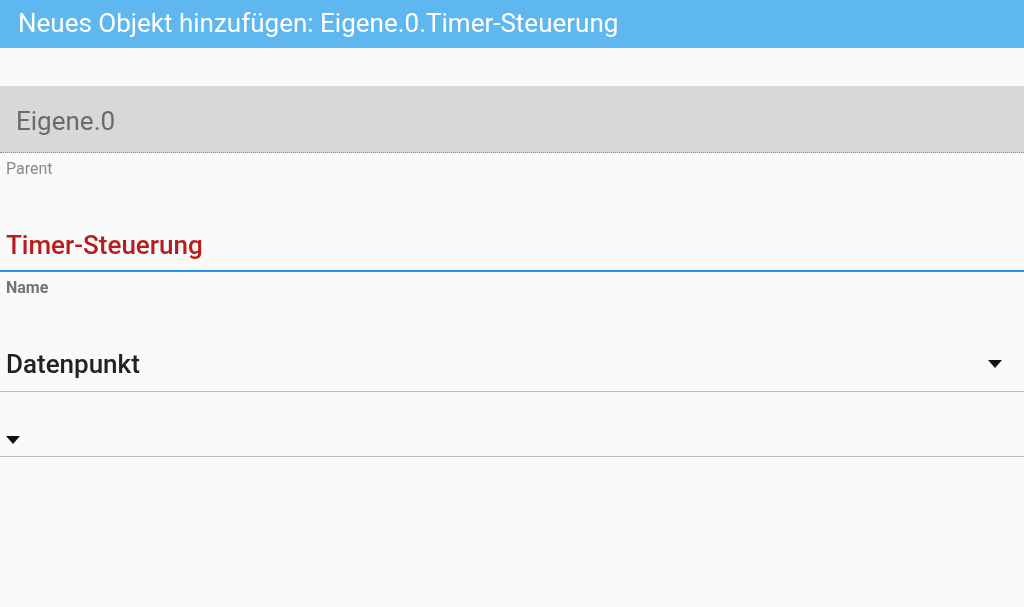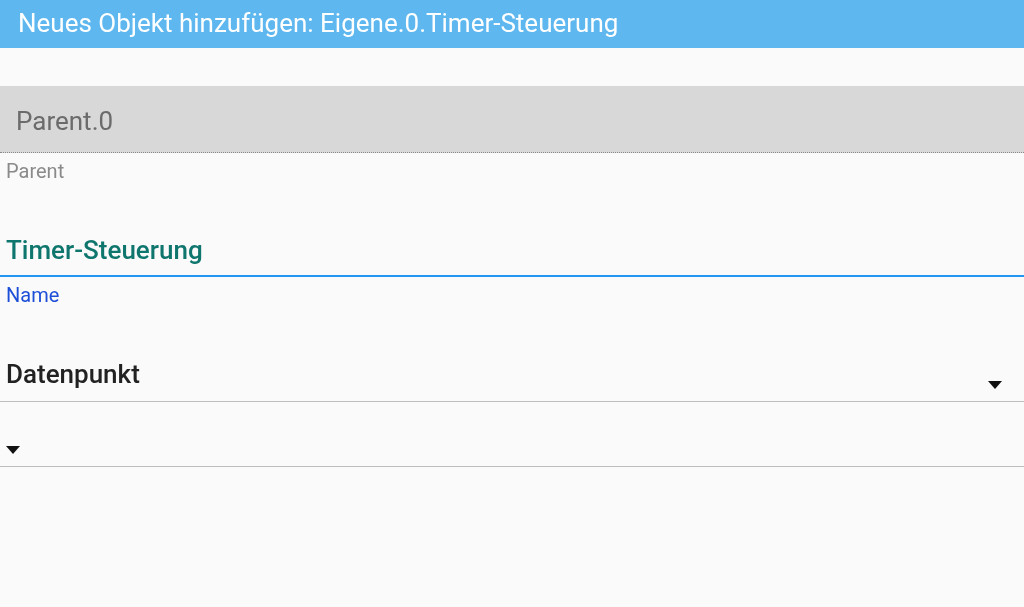--- a/index.html
+++ b/index.html
@@ -44,72 +44,73 @@
     background: #d8d8d8;
     color: #6b6b6b;
     border-bottom: 1px dotted #8a8a8a;
     padding: 20px 16px 16px 16px;
   }
   .field-surface.focused {
     border-bottom: 2px solid #2196f3;
   }
   .field-surface.select {
     display: flex;
-    align-items: flex-end;
+    align-items: center;
     justify-content: space-between;
     cursor: pointer;
     font-weight: 500;
     padding: 14px 16px 12px 6px;
   }
   .field-surface.select .value {
     flex: 1;
   }
   .caret {
     width: 0;
     height: 0;
     border-left: 7px solid transparent;
     border-right: 7px solid transparent;
     border-top: 8px solid #111;
     margin-right: 6px;
   }
   .helper-label {
-    font-size: 20px;
+    font-size: 16px;
     color: #8a8a8a;
     padding: 6px 6px 0 6px;
   }
   .helper-label.active {
-    color: #1d4ed8;
+    color: #737373;
+    font-weight: bold;
   }
   .name-input {
     width: 100%;
     border: none;
     outline: none;
     background: transparent;
     font-size: 26px;
     font-family: inherit;
-    color: #0f766e;
+    color: #b91c1c;
     font-weight: 500;
     padding: 0;
   }
   .name-field {
     padding: 14px 6px 10px 6px;
   }
 </style>
 </head>
 <body>
 
 <div class="dialog-header">
   <span>Neues Objekt hinzufügen: Eigene.0.Timer-Steuerung</span>
 </div>
 
 <div class="content">
 
   <div class="field-group">
     <div class="field-surface disabled">
-      <span>Parent.0</span>
+      <span>Eigene.0</span>
     </div>
     <div class="helper-label">Parent</div>
   </div>
 
   <div class="field-group">
     <div class="field-surface focused name-field">
       <input type="text" class="name-input" value="Timer-Steuerung" style="">
     </div>
     <div class="helper-label active">Name</div>
   </div>

